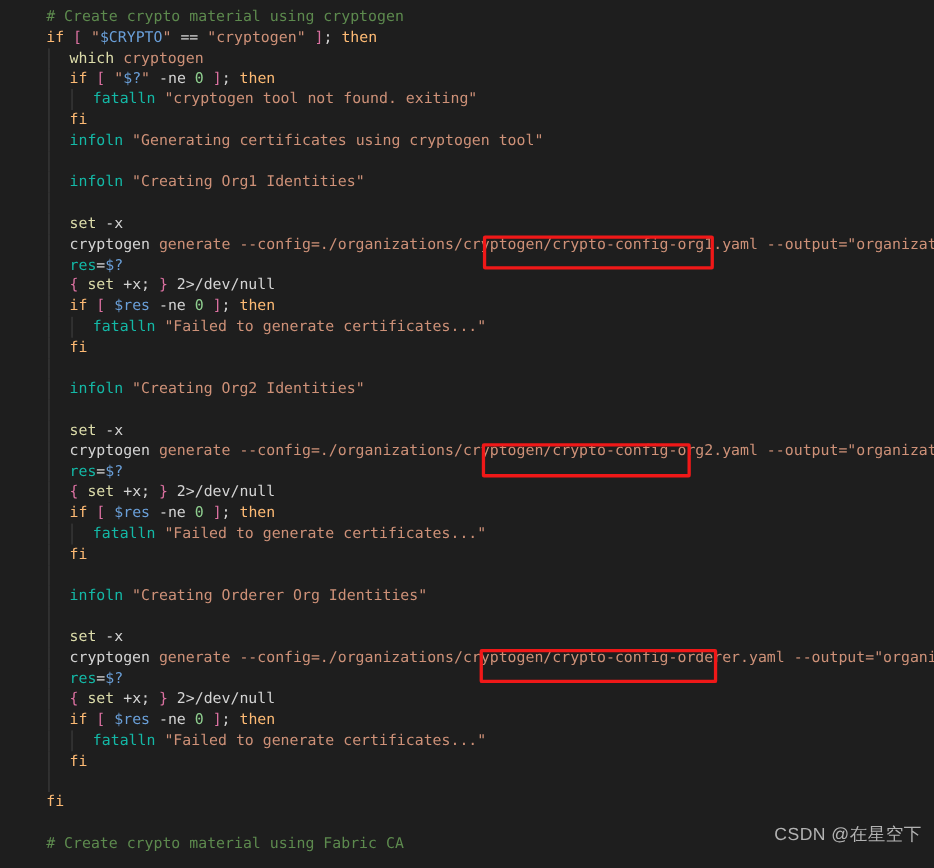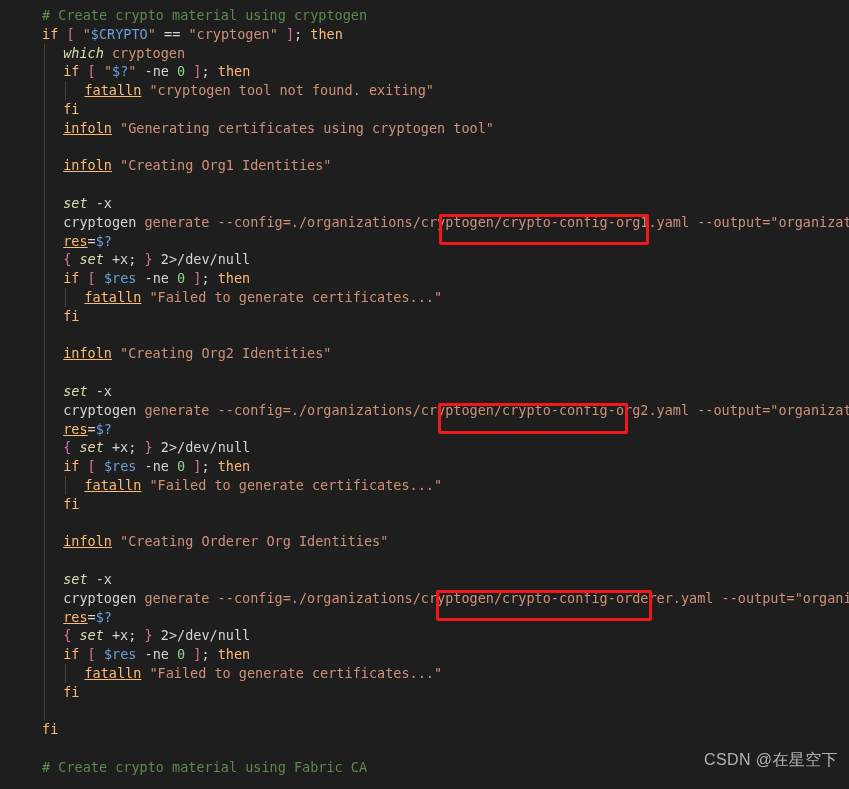--- a/index.html
+++ b/index.html
@@ -46,22 +46,22 @@
   .g1::before { left: 16px; }
   .g2::before { left: 16px; }
   .g2::after  { left: 37px; }
 
   
   .cmt { color: #5d8a4e; }              
   .kw  { color: #fdba74; }              
   .brk { color: #da70a0; }              
   .str { color: #ce9178; }              
   .var { color: #6a9fd8; }              
-  .fn  { color: #dcdcaa; font-style: italic; }              
-  .cal { color: #fdba74; text-decoration: underline; }              
+  .fn  { color: #dcdcaa; }              
+  .cal { color: #14b8a6; }              
   .pln { color: #d4d4d4; }              
   .num { color: #8fce8f; }              
 
   
   .hl-box {
     position: absolute;
     border: 3px solid #f01818;
     border-radius: 2px;
     box-sizing: border-box;
     pointer-events: none;

